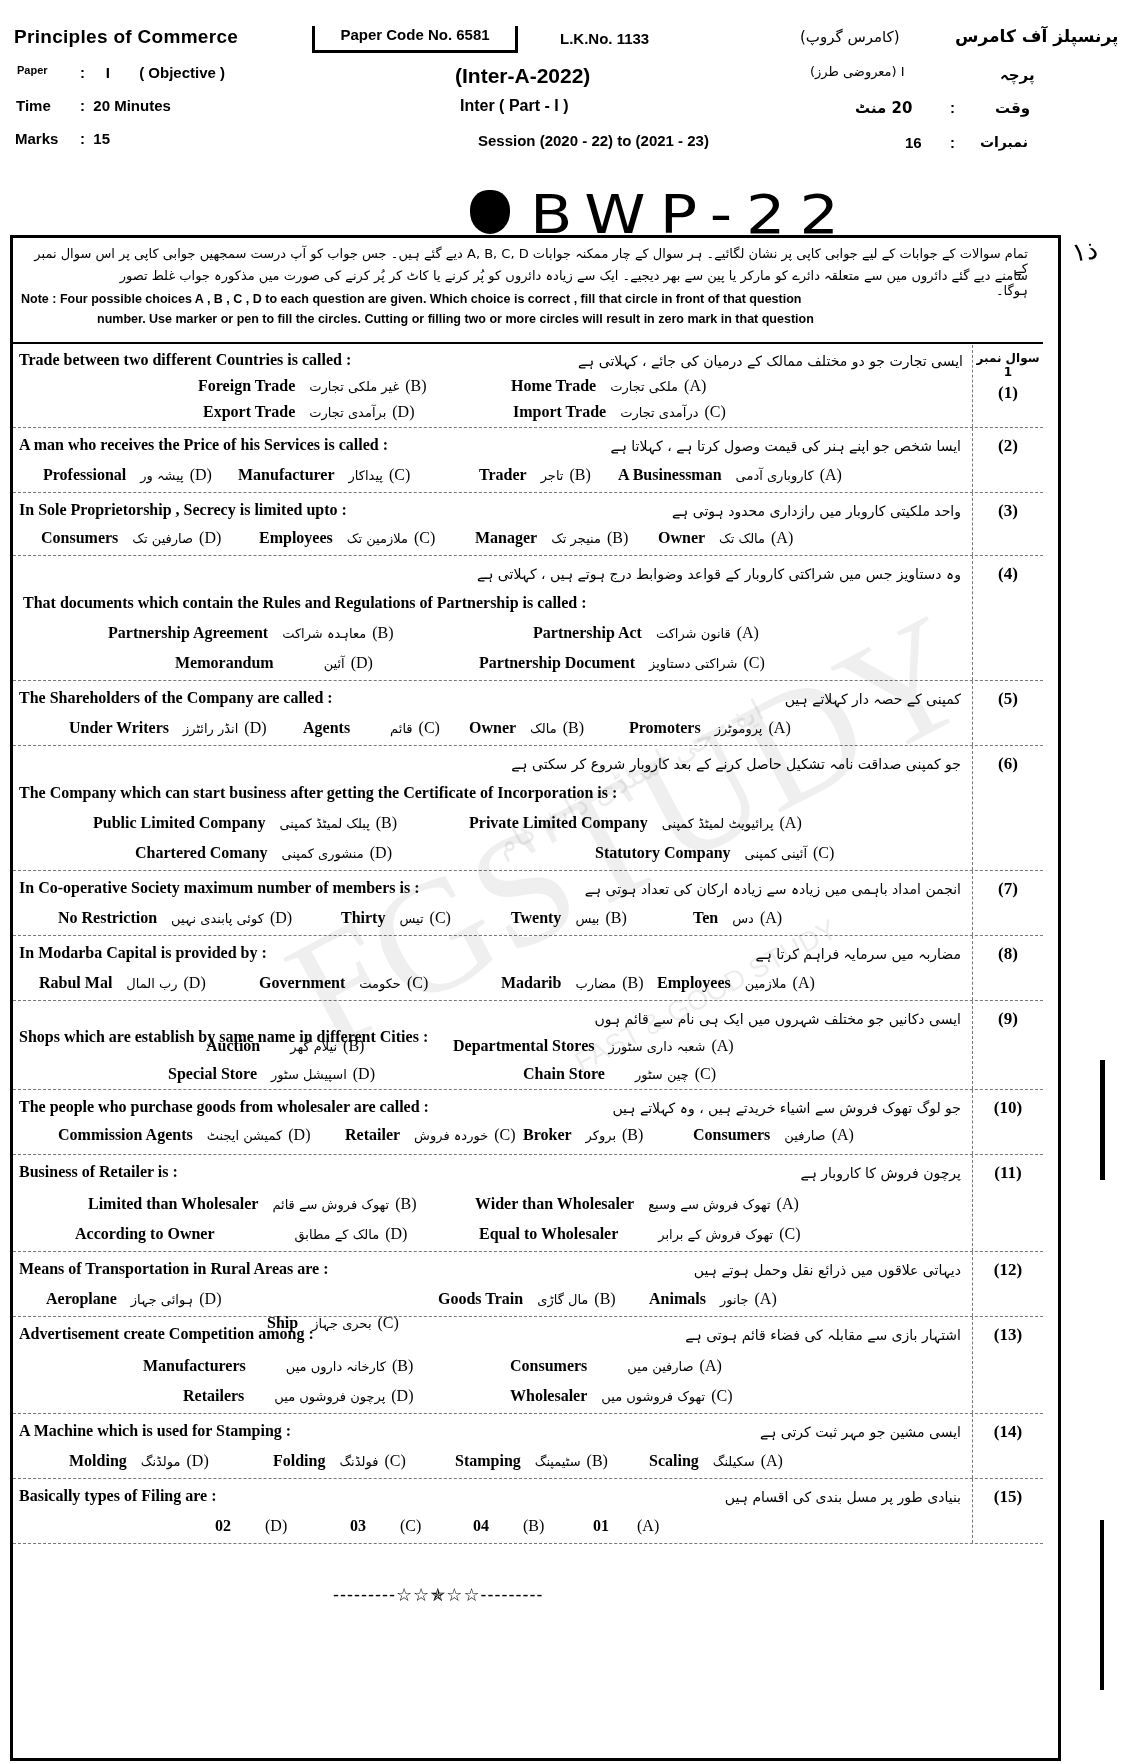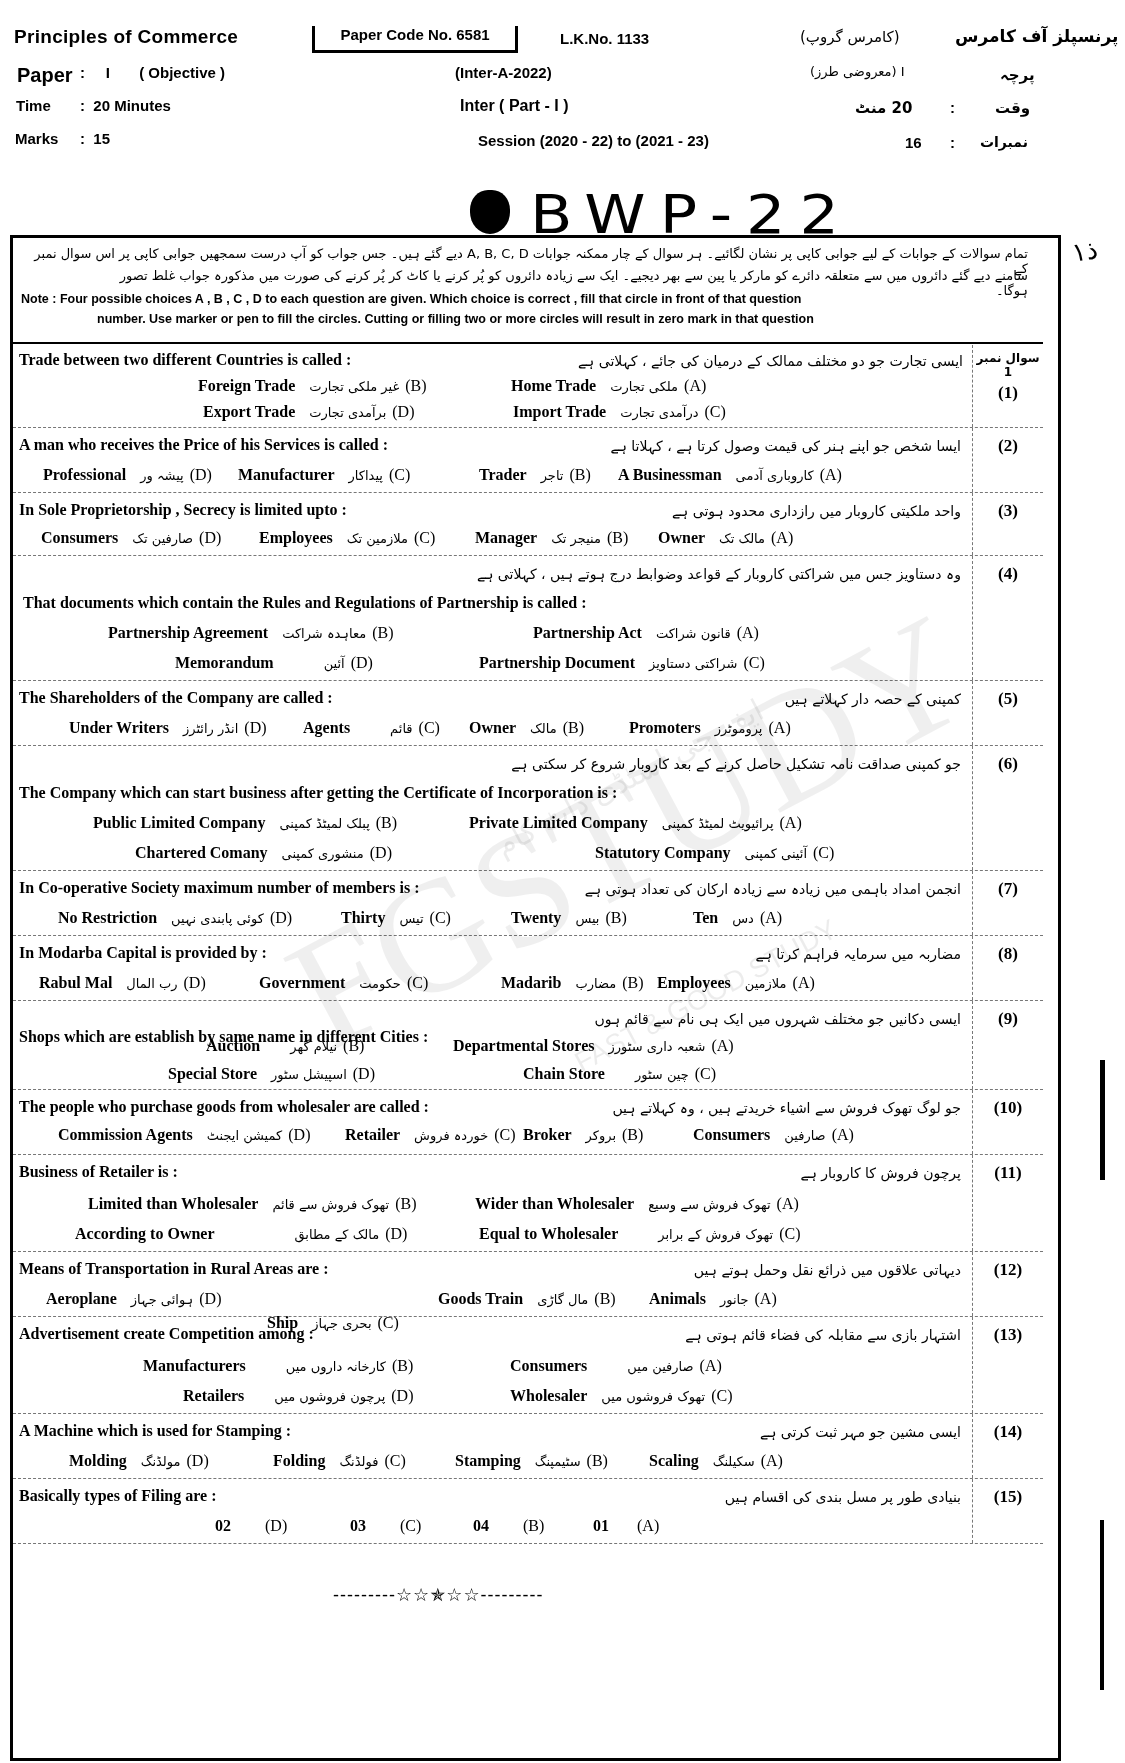--- a/index.html
+++ b/index.html
@@ -37,23 +37,23 @@
 </style>
 </head>
 <body>
 
 <div class="hdr hdr-title" style="left:14px;top:26px;">Principles of Commerce</div>
 <div class="code-box">Paper Code No. 6581</div>
 <div class="hdr" style="left:560px;top:30px;font-size:15px;">L.K.No. 1133</div>
 <div class="hdr urdu" style="left:800px;top:28px;font-size:15px;font-weight:normal;">(کامرس گروپ)</div>
 <div class="hdr urdu" style="left:955px;top:26px;font-size:17px;font-weight:bold;">پرنسپلز آف کامرس</div>
 
-<div class="hdr" style="left:17px;top:64px;font-size:20px;">Paper</div>
+<div class="hdr" style="left:17px;top:64px;font-size:11px;">Paper</div>
 <div class="hdr" style="left:80px;top:64px;font-size:15px;white-space:pre;">:     I       ( Objective )</div>
-<div class="hdr" style="left:455px;top:64px;font-size:15px;">(Inter-A-2022)</div>
+<div class="hdr" style="left:455px;top:64px;font-size:21px;">(Inter-A-2022)</div>
 <div class="hdr urdu" style="left:810px;top:64px;font-size:13px;font-weight:normal;">I  (معروضی طرز)</div>
 <div class="hdr urdu" style="left:1000px;top:66px;font-size:15px;">پرچہ</div>
 
 <div class="hdr" style="left:16px;top:97px;font-size:15px;">Time</div>
 <div class="hdr" style="left:80px;top:97px;font-size:15px;white-space:pre;">:  20 Minutes</div>
 <div class="hdr" style="left:460px;top:97px;font-size:16px;">Inter ( Part - I )</div>
 <div class="hdr urdu" style="left:855px;top:99px;font-size:15px;">20 منٹ</div>
 <div class="hdr" style="left:950px;top:99px;font-size:15px;">:</div>
 <div class="hdr urdu" style="left:995px;top:99px;font-size:15px;">وقت</div>
 

